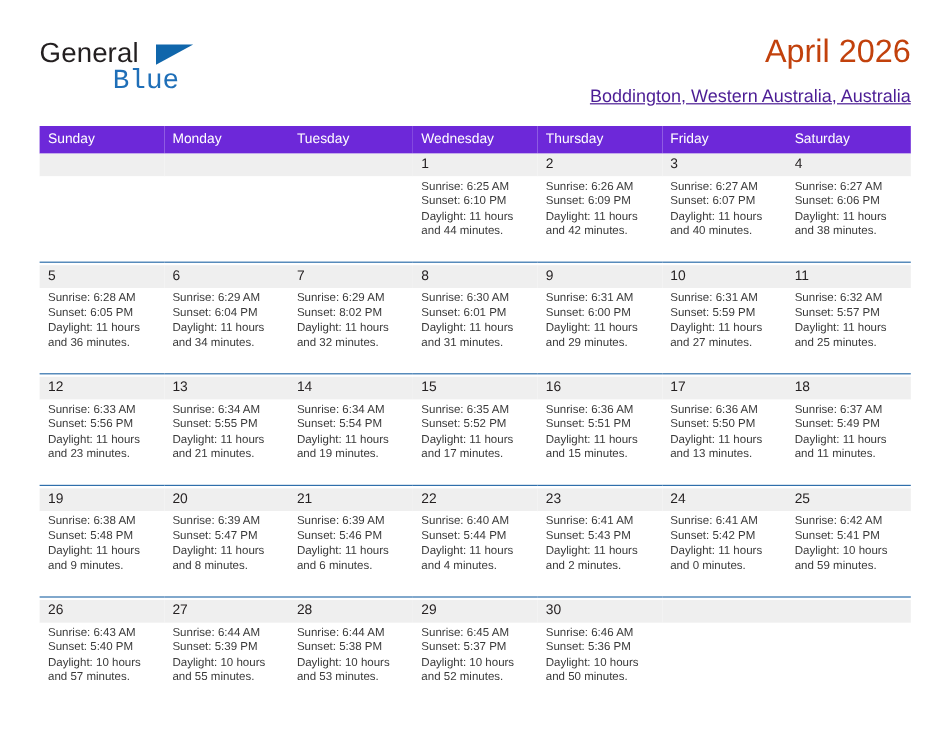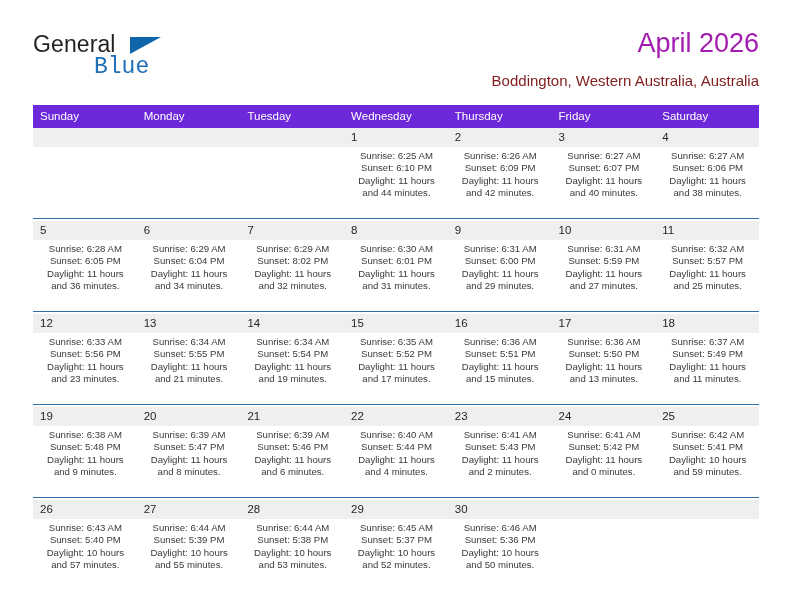--- a/index.html
+++ b/index.html
@@ -63,32 +63,33 @@
     height: 0;
     border-top: 17px solid #1066ab;
     border-right: 31px solid transparent;
   }
 
   .title {
     position: absolute;
     right: 0;
     top: 0;
     font-size: 27px;
-    color: #a21caf;
+    color: #c2410c;
     text-align: left;
     white-space: nowrap;
   }
   .subtitle {
     position: absolute;
     right: 0;
     top: 44px;
     font-size: 15px;
-    color: #7f1d1d;
+    color: #4c1d95;
     text-align: left;
     white-space: nowrap;
+    text-decoration: underline;
   }
 
   
   .calendar {
     position: absolute;
     left: 33px;
     top: 105px;
     width: 726px;
     border-collapse: collapse;
     table-layout: fixed;
@@ -124,21 +125,20 @@
     height: 13px;
   }
 
   .detail-row td {
     background: #ffffff;
     font-size: 9.6px;
     color: #3a3a3a;
     padding: 3px 6px 10px 7px;
     line-height: 12.4px;
     height: 58px;
-    text-align: center;
   }
   .detail-row td .line {
     white-space: nowrap;
   }
 </style>
 </head>
 <body>
 
 <div class="page">
 

